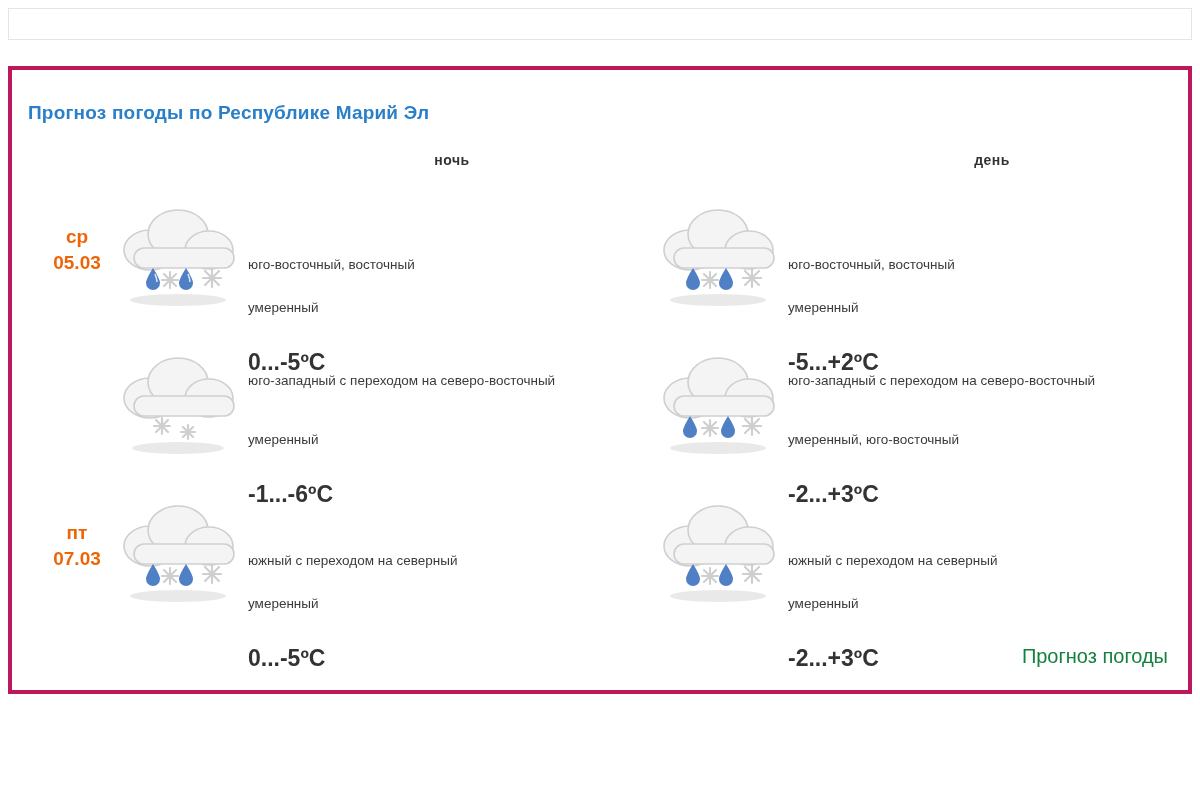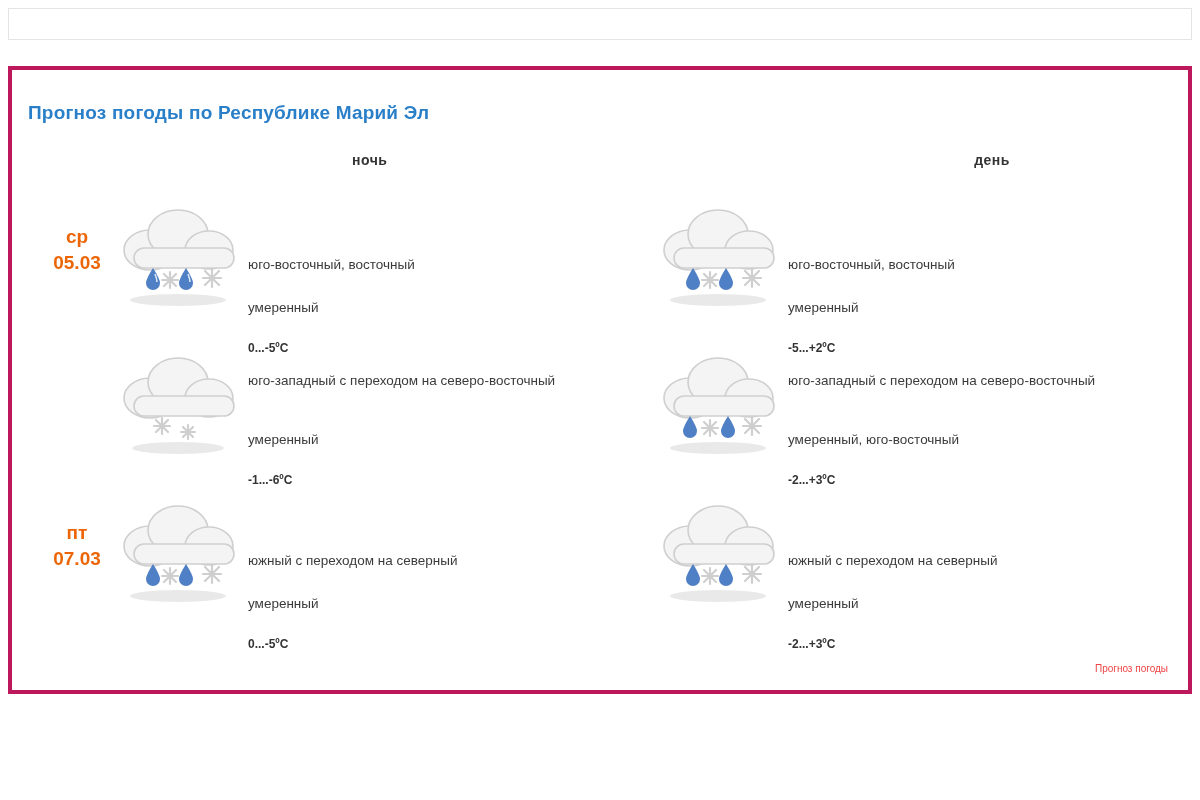--- a/index.html
+++ b/index.html
@@ -51,21 +51,21 @@
     letter-spacing: 0.2px;
   }
   .col-head {
     position: absolute;
     top: 82px;
     font-size: 14px;
     font-weight: bold;
     color: #333333;
     letter-spacing: 0.5px;
   }
-  .col-head.night { left: 340px; width: 200px; }
+  .col-head.night { left: 340px; width: 200px; text-align: center; }
   .col-head.day { left: 880px; width: 200px; text-align: center; }
 
   .row {
     position: absolute;
     left: 0;
     width: 1182px;
     height: 145px;
   }
   .row.r0 { top: 112px; }
   .row.r1 { top: 260px; }
@@ -106,34 +106,34 @@
     line-height: 18px;
     margin-top: 62px;
     white-space: nowrap;
   }
   .textcol.n .wind, .textcol.d .wind { margin-top: 62px; }
   .force {
     font-size: 13.5px;
     margin-top: 26px;
   }
   .temp {
-    font-size: 12px;
+    font-size: 23px;
     font-weight: bold;
     color: #333333;
-    margin-top: 26px;
+    margin-top: 34px;
   }
   .row.r1 .wind { margin-top: 30px; }
   .row.r1 .force { margin-top: 42px; }
 
   .footer-link {
     position: absolute;
     right: 20px;
-    bottom: 16px;
-    font-size: 10px;
-    color: #ef4444;
+    bottom: 22px;
+    font-size: 20px;
+    color: #15803d;
     text-decoration: none;
     cursor: pointer;
   }
 
   
   .wicon { width: 150px; height: 110px; display: block; }
 </style>
 </head>
 <body>
 

